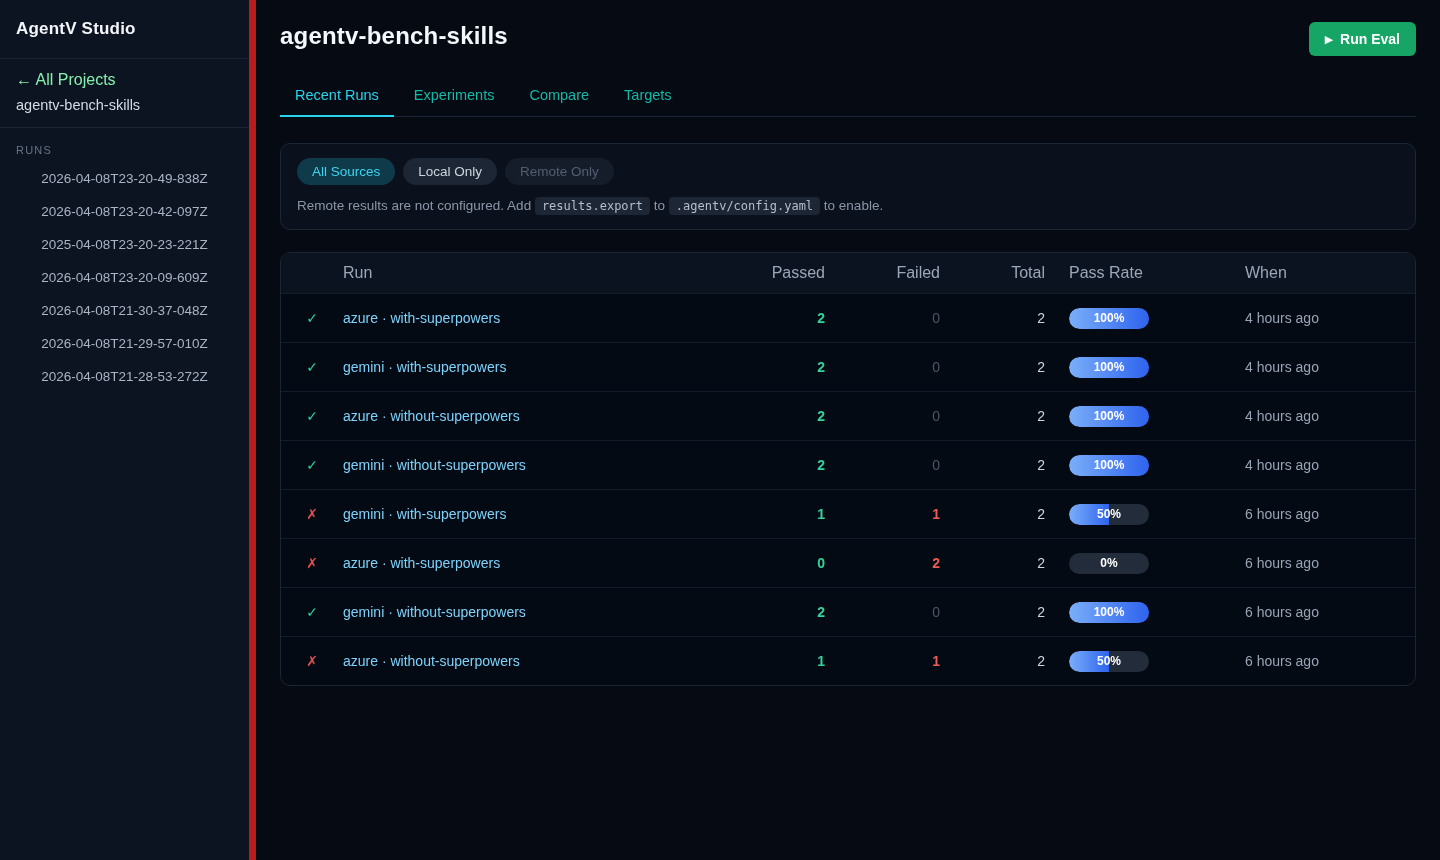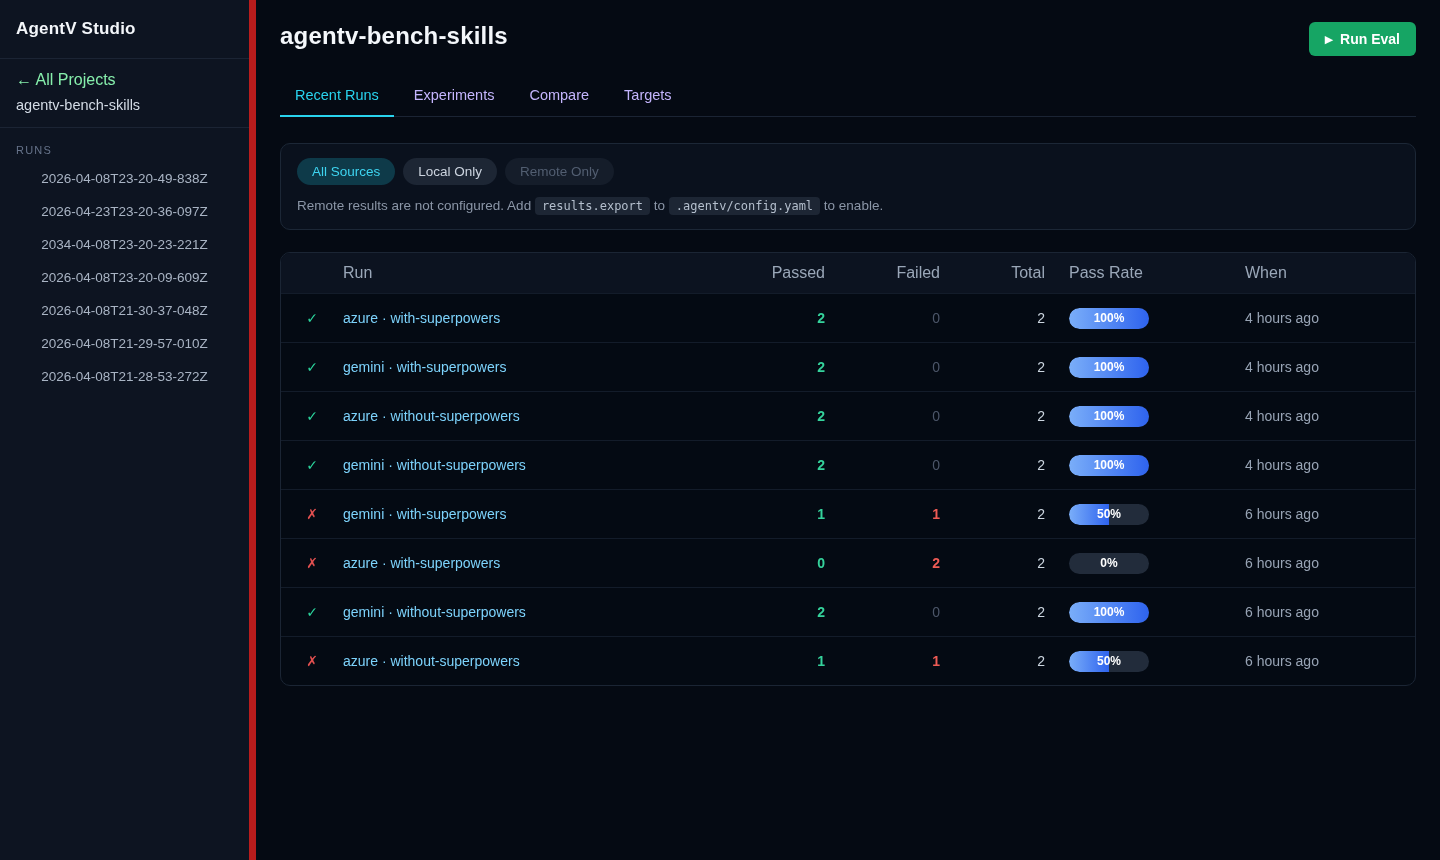--- a/index.html
+++ b/index.html
@@ -53,21 +53,21 @@
     padding: 9px 16px; font-size: 14px; font-weight: 600;
     font-family: inherit; cursor: pointer;
     display: inline-flex; align-items: center; gap: 7px;
   }
   .run-eval-btn .play { font-size: 11px; line-height: 1; }
 
   
   .tabs { margin-top: 22px; display: flex; border-bottom: 1px solid #1b2434; }
   .tab {
     padding: 9px 15px 12px;
-    font-size: 14.5px; color: #c4b5fd;
+    font-size: 14.5px; color: #14b8a6;
     cursor: pointer; margin-right: 5px;
     border-bottom: 2px solid transparent;
     margin-bottom: -1px;
   }
   .tab.active { color: #29d3ee; border-bottom-color: #29d3ee; }
 
   
   .filter-panel {
     margin-top: 26px;
     background: #0a111d;
@@ -141,22 +141,22 @@
 
 <aside class="sidebar">
   <div class="sidebar-title">AgentV Studio</div>
   <div class="sidebar-project">
     <span class="back-link">← All Projects</span>
     <div class="project-name">agentv-bench-skills</div>
   </div>
   <div class="runs-label">RUNS</div>
   <nav class="runs-list" id="runs-list">
       <div class="run-item">2026-04-08T23-20-49-838Z</div>
-      <div class="run-item">2026-04-23T23-20-36-097Z</div>
-      <div class="run-item">2034-04-08T23-20-23-221Z</div>
+      <div class="run-item">2026-04-08T23-20-42-097Z</div>
+      <div class="run-item">2025-04-08T23-20-23-221Z</div>
       <div class="run-item">2026-04-08T23-20-09-609Z</div>
       <div class="run-item">2026-04-08T21-30-37-048Z</div>
       <div class="run-item">2026-04-08T21-29-57-010Z</div>
       <div class="run-item">2026-04-08T21-28-53-272Z</div>
     </nav>
 </aside>
 
 <main class="main">
   <div class="main-header">
     <h1 class="page-title">agentv-bench-skills</h1>

